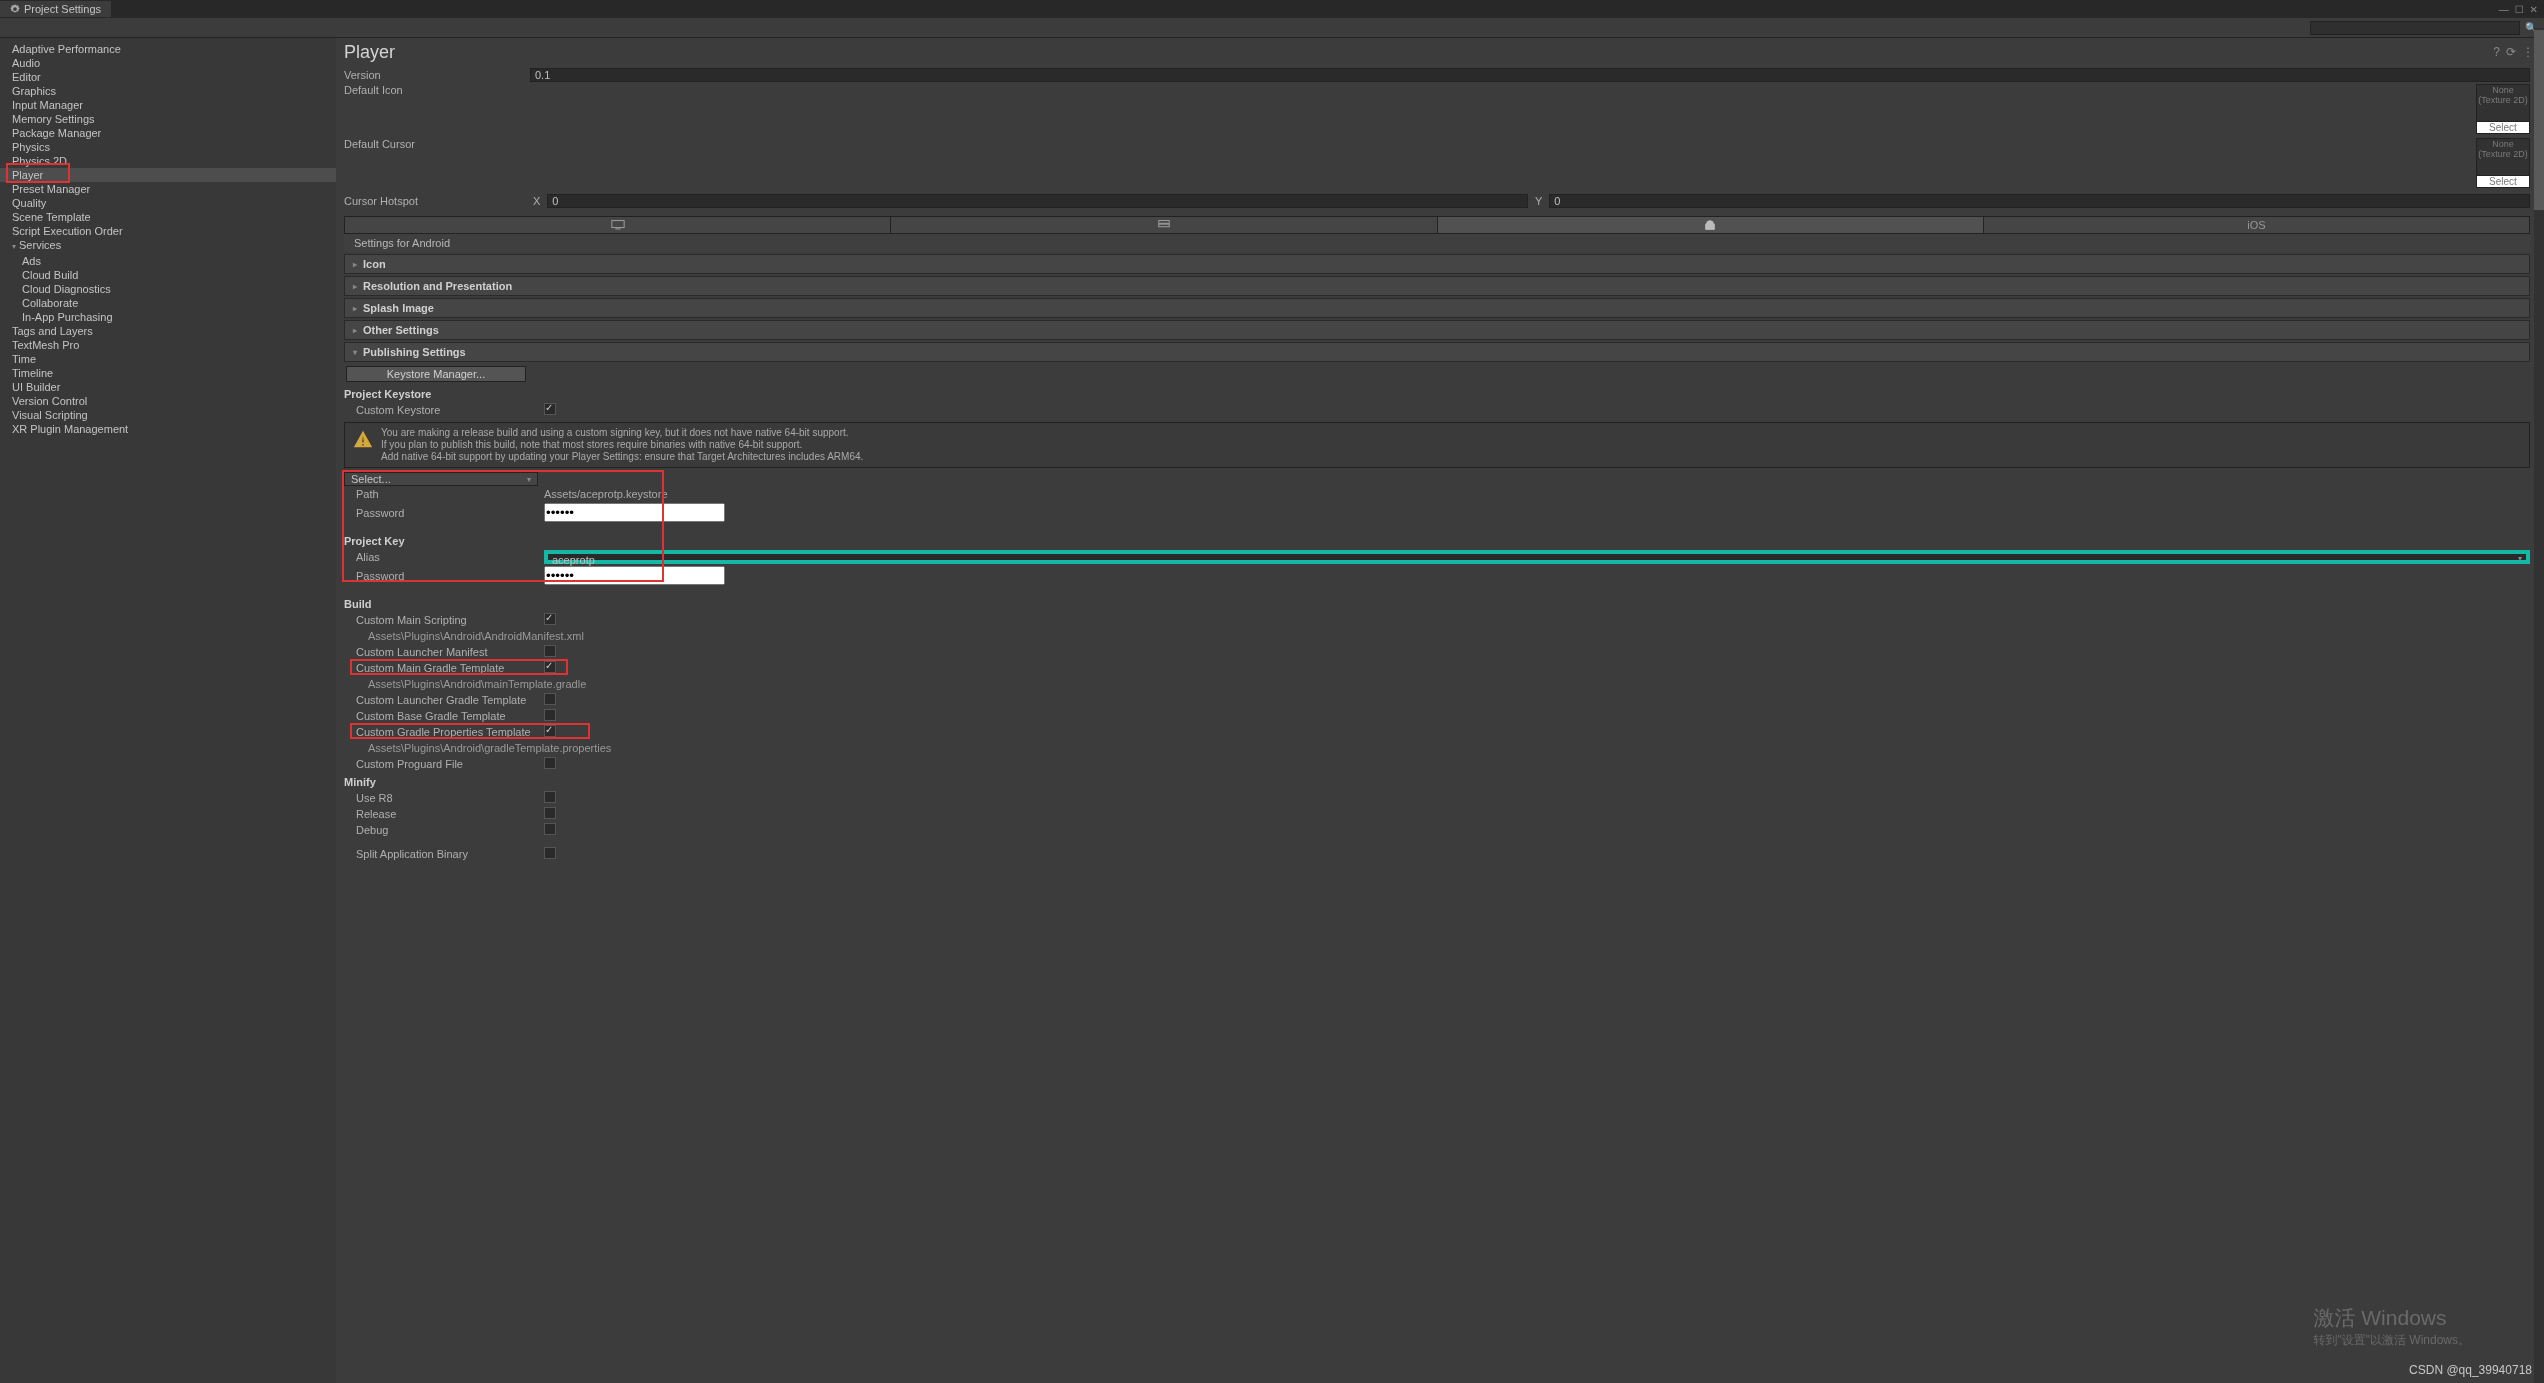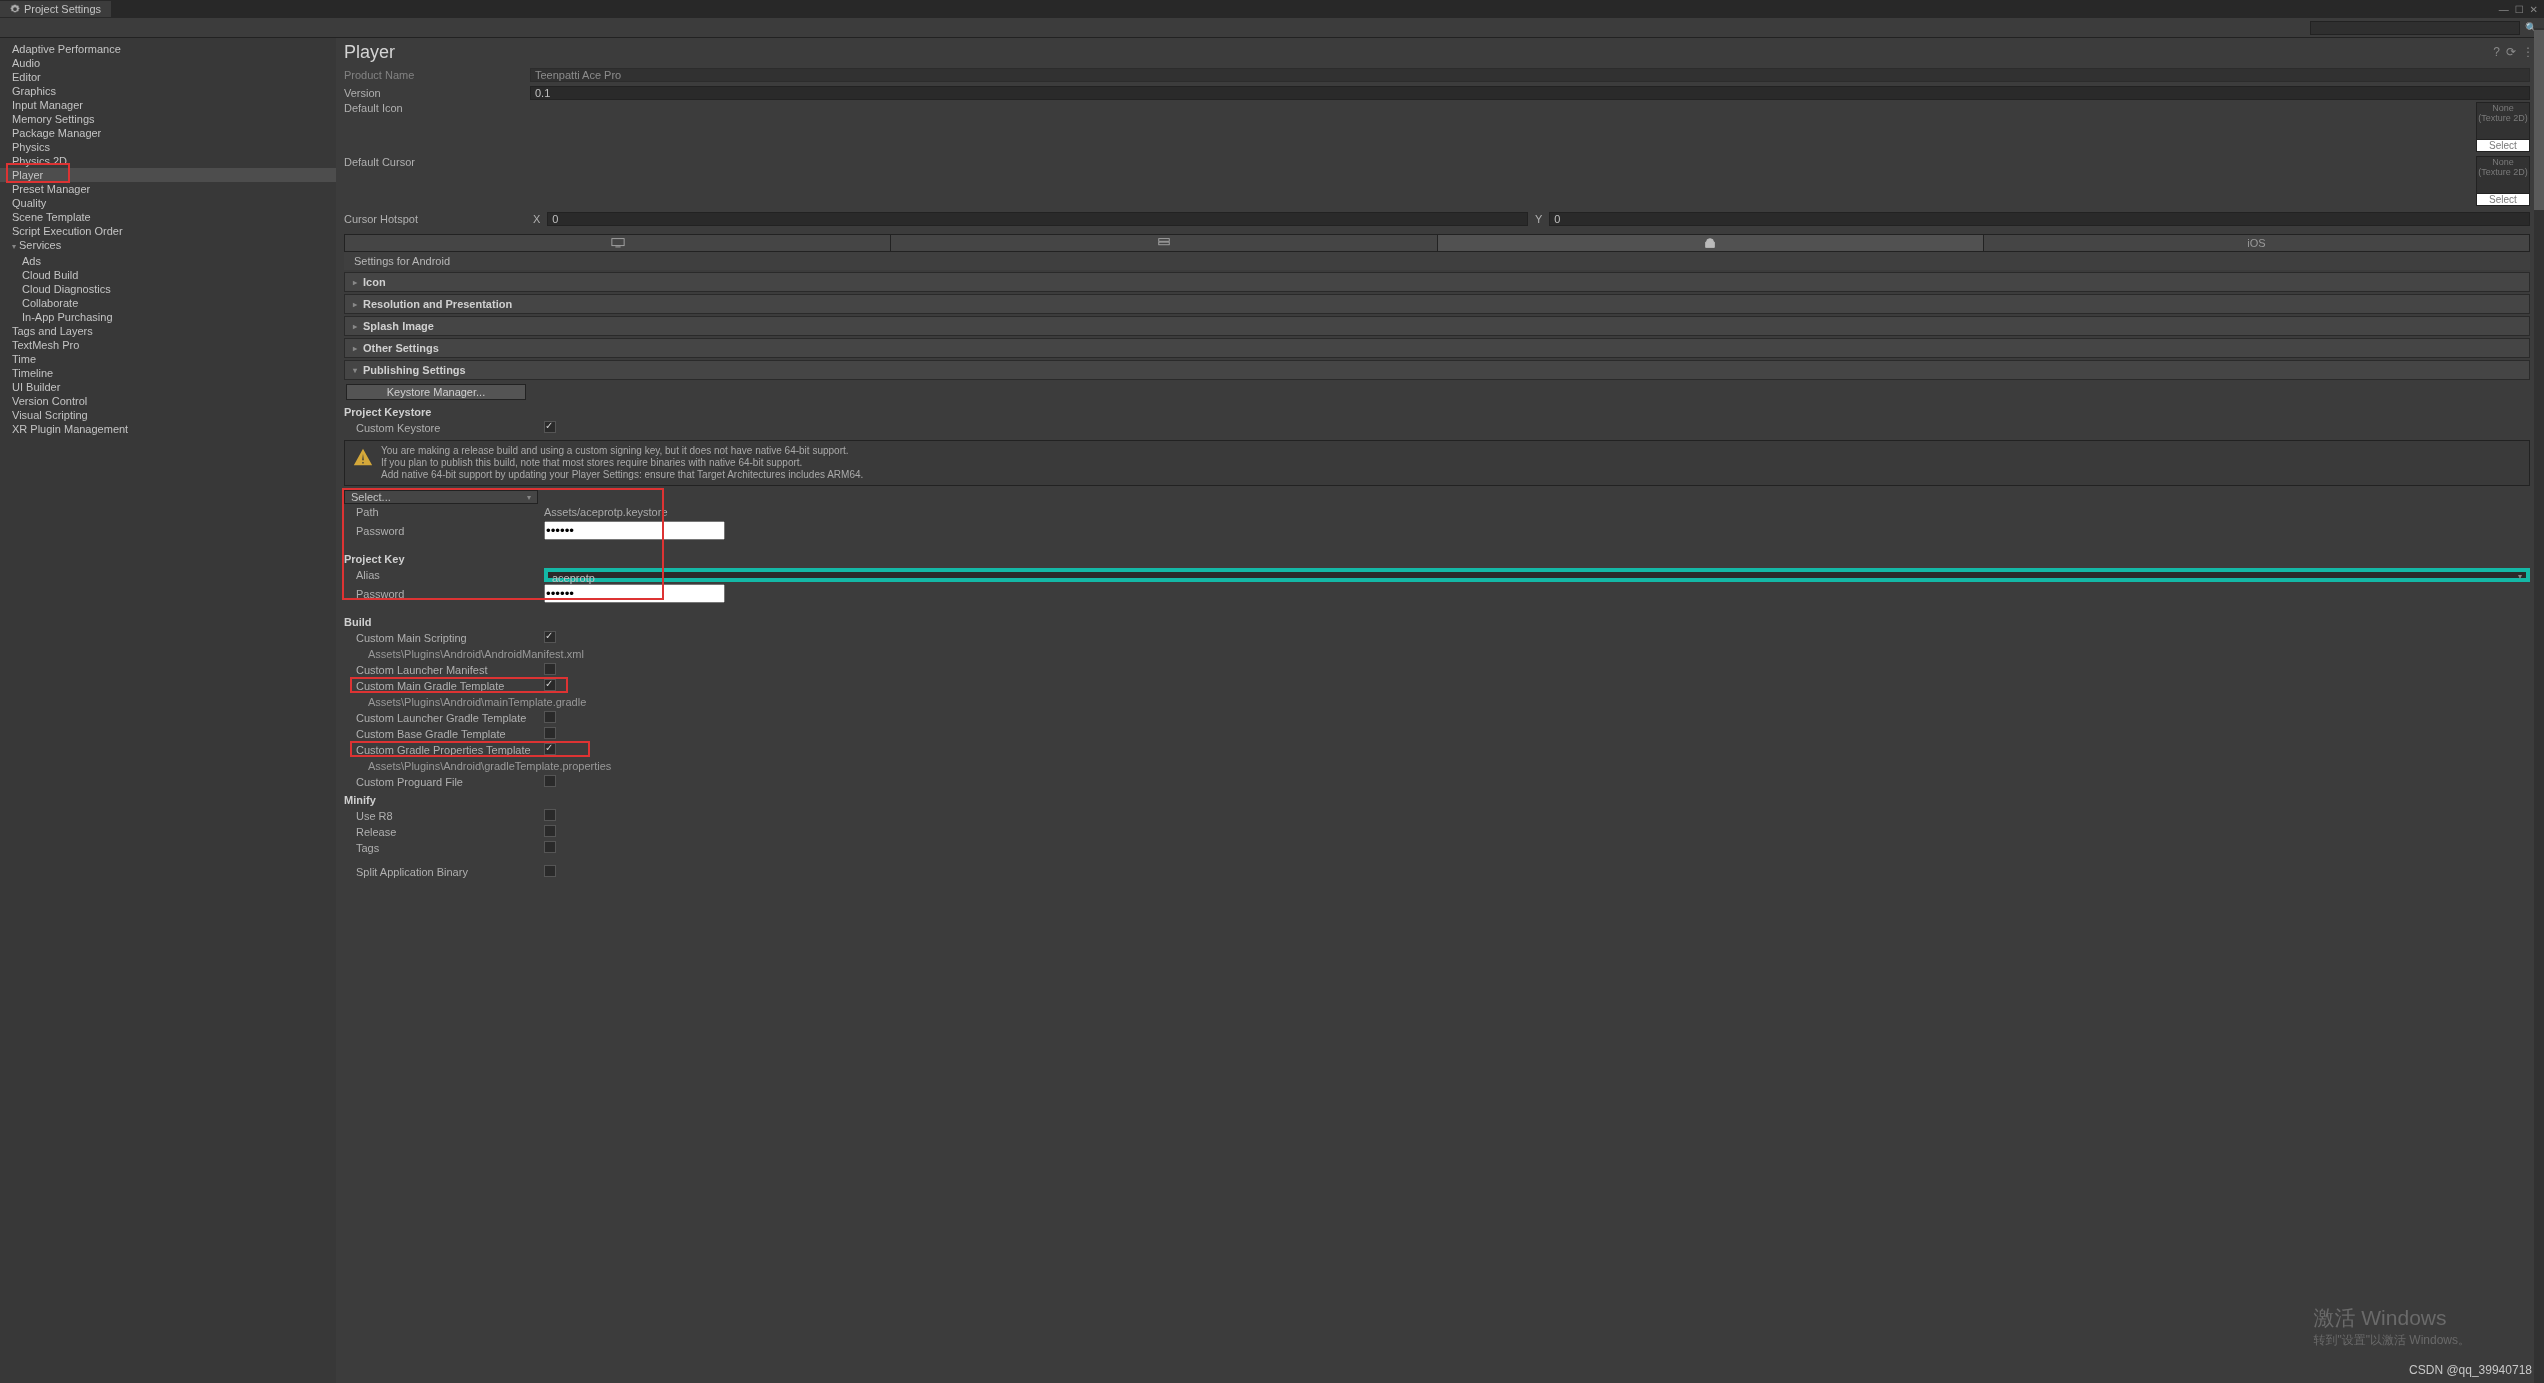--- a/index.html
+++ b/index.html
@@ -132,24 +132,20 @@
         <div class="hdricons">
           <span>?</span>
           <span>⟳</span>
           <span>⋮</span>
         </div>
       </div>
 
       <div class="content">
         <div class="scrollarea">
 
-          <div class="row faded" style="opacity:0.6">
-            <span class="lbl">Product Name</span>
-            <span class="val"><input type="text" value="Teenpatti Ace Pro" style=""></span>
-          </div>
           <div class="row">
             <span class="lbl">Version</span>
             <span class="val"><input type="text" value="0.1" style=""></span>
           </div>
 
           <div class="row" style="align-items:flex-start; height:54px;">
             <span class="lbl">Default Icon</span>
             <span class="val"></span>
             <div class="iconbox">
               <span>None</span>
@@ -303,21 +299,21 @@
             <div class="smallheader">Minify</div>
             <div class="subrow">
               <span class="lbl">Use R8</span>
               <span class="val"><span class="chk"></span></span>
             </div>
             <div class="subrow">
               <span class="lbl">Release</span>
               <span class="val"><span class="chk"></span></span>
             </div>
             <div class="subrow">
-              <span class="lbl">Tags</span>
+              <span class="lbl">Debug</span>
               <span class="val"><span class="chk"></span></span>
             </div>
             <div class="spacer"></div>
             <div class="subrow">
               <span class="lbl">Split Application Binary</span>
               <span class="val"><span class="chk"></span></span>
             </div>
           </div>
 
         </div>

